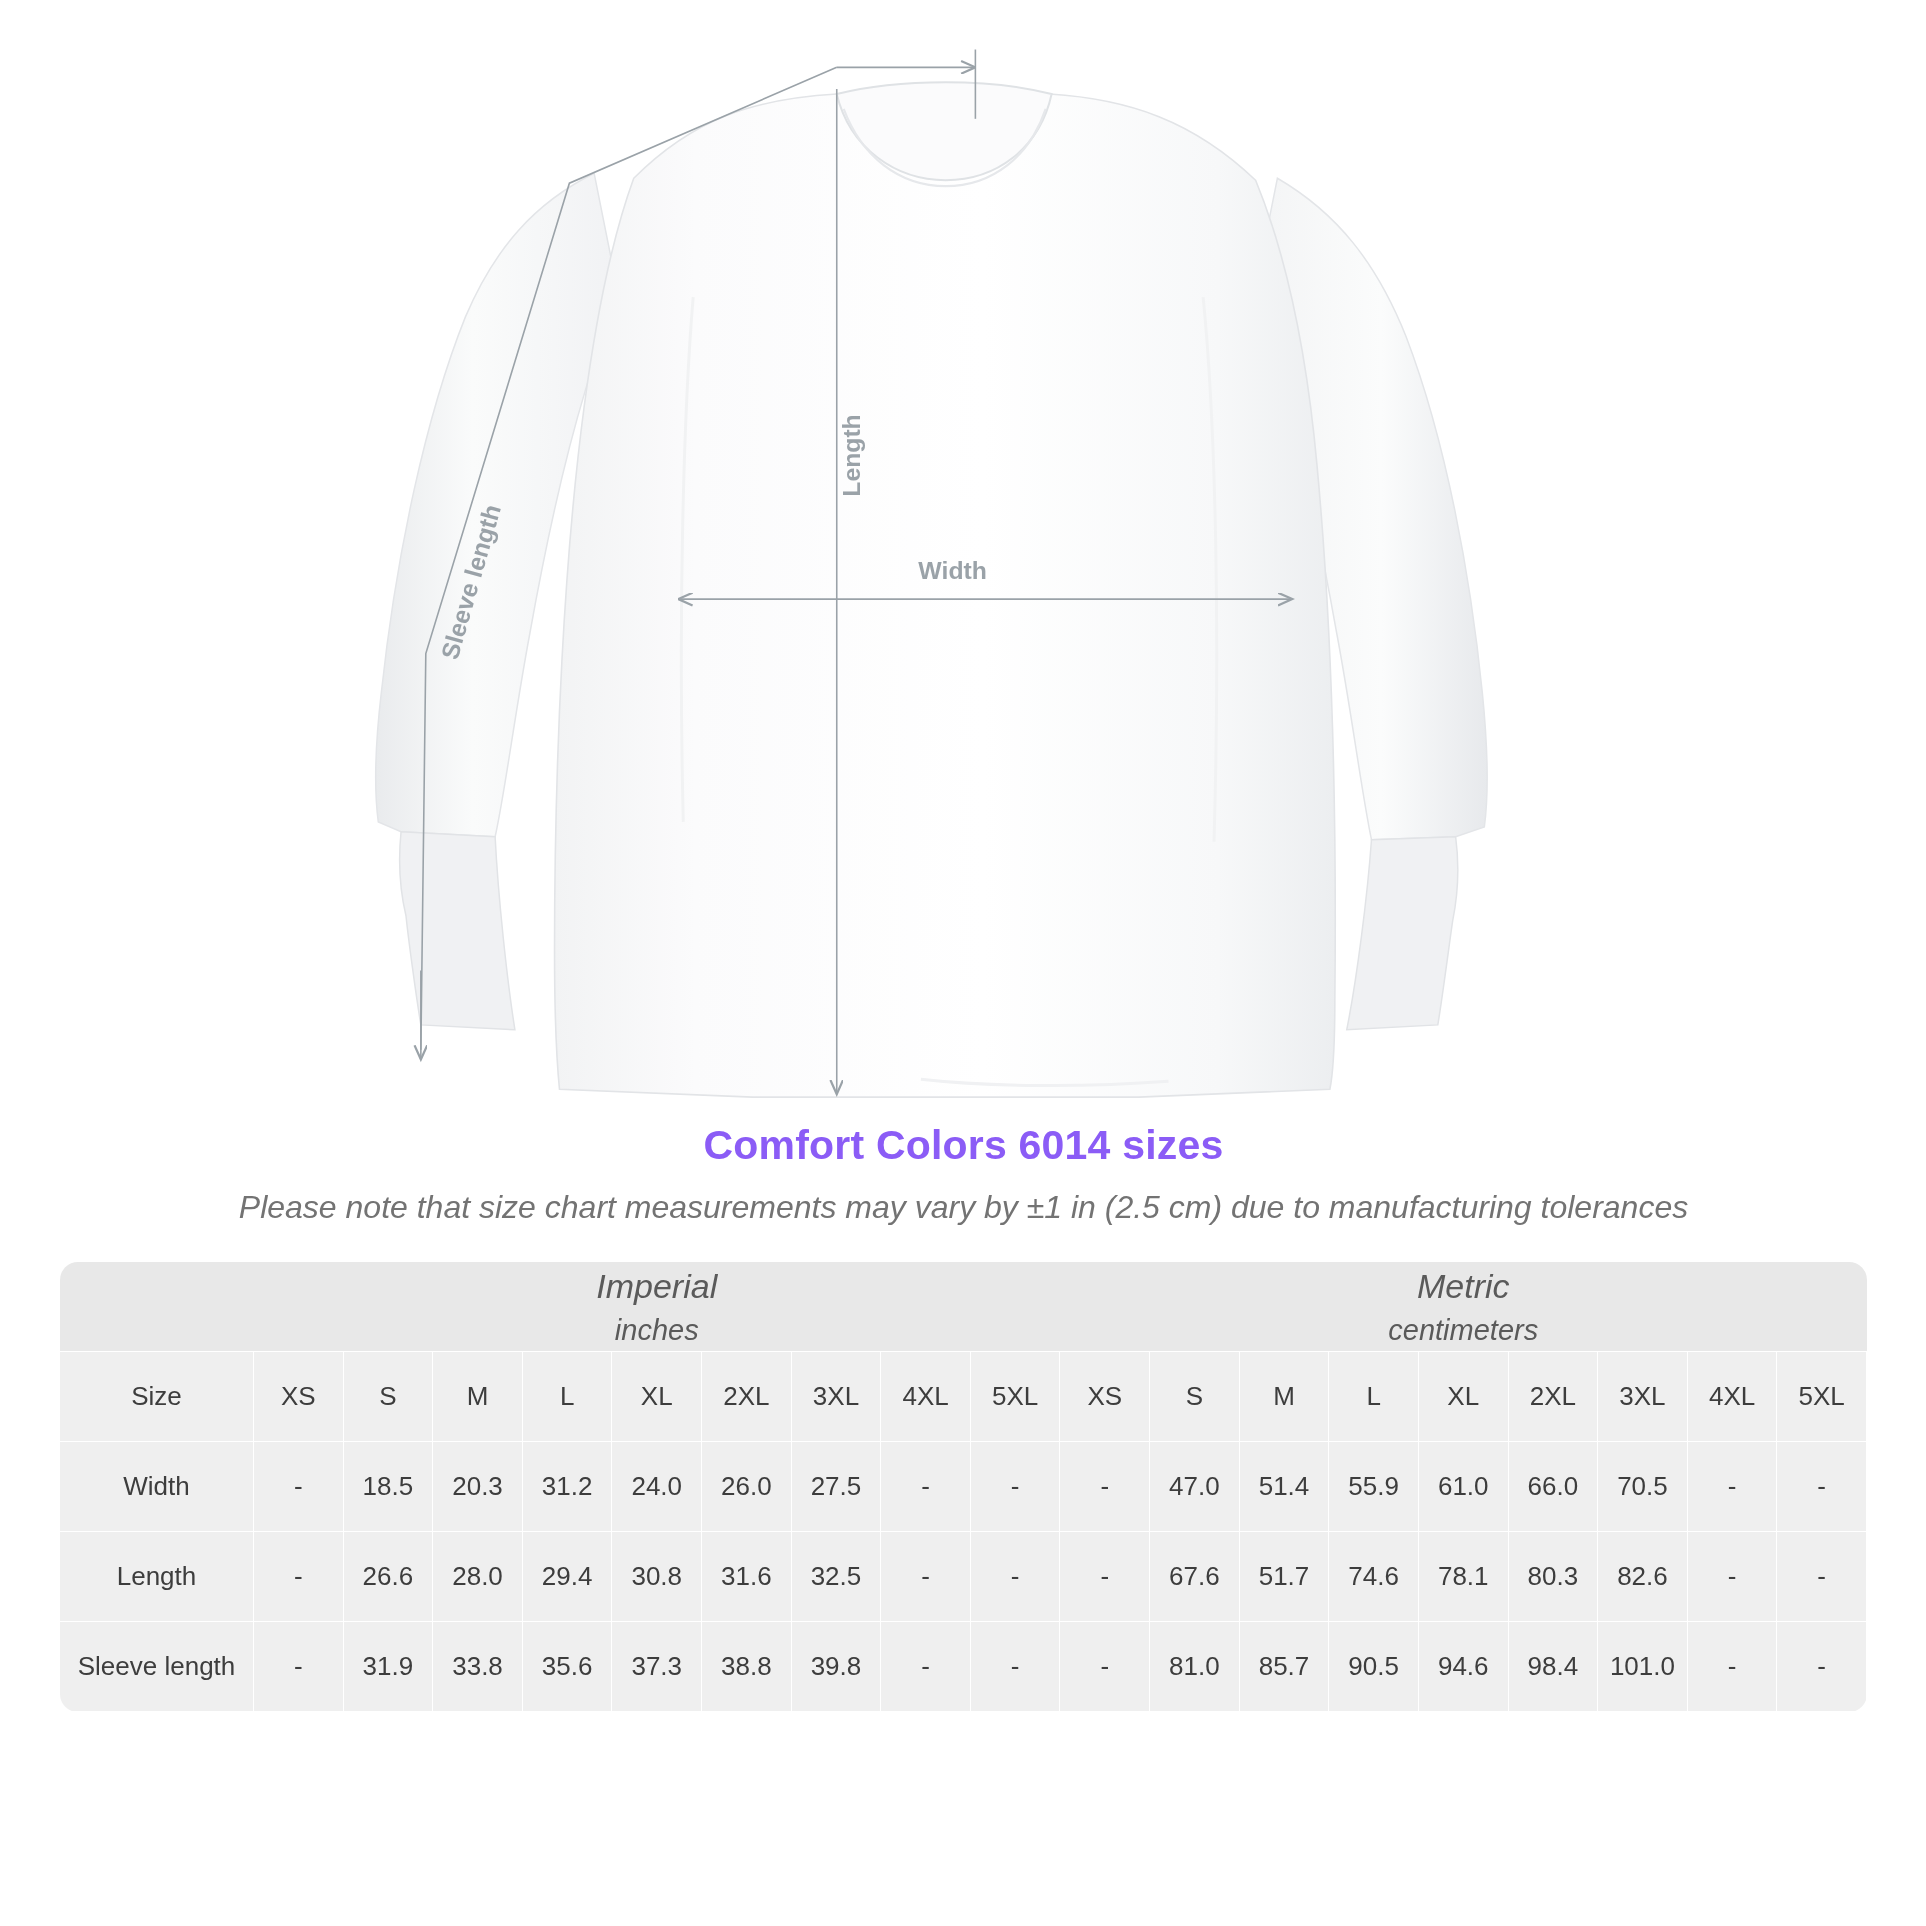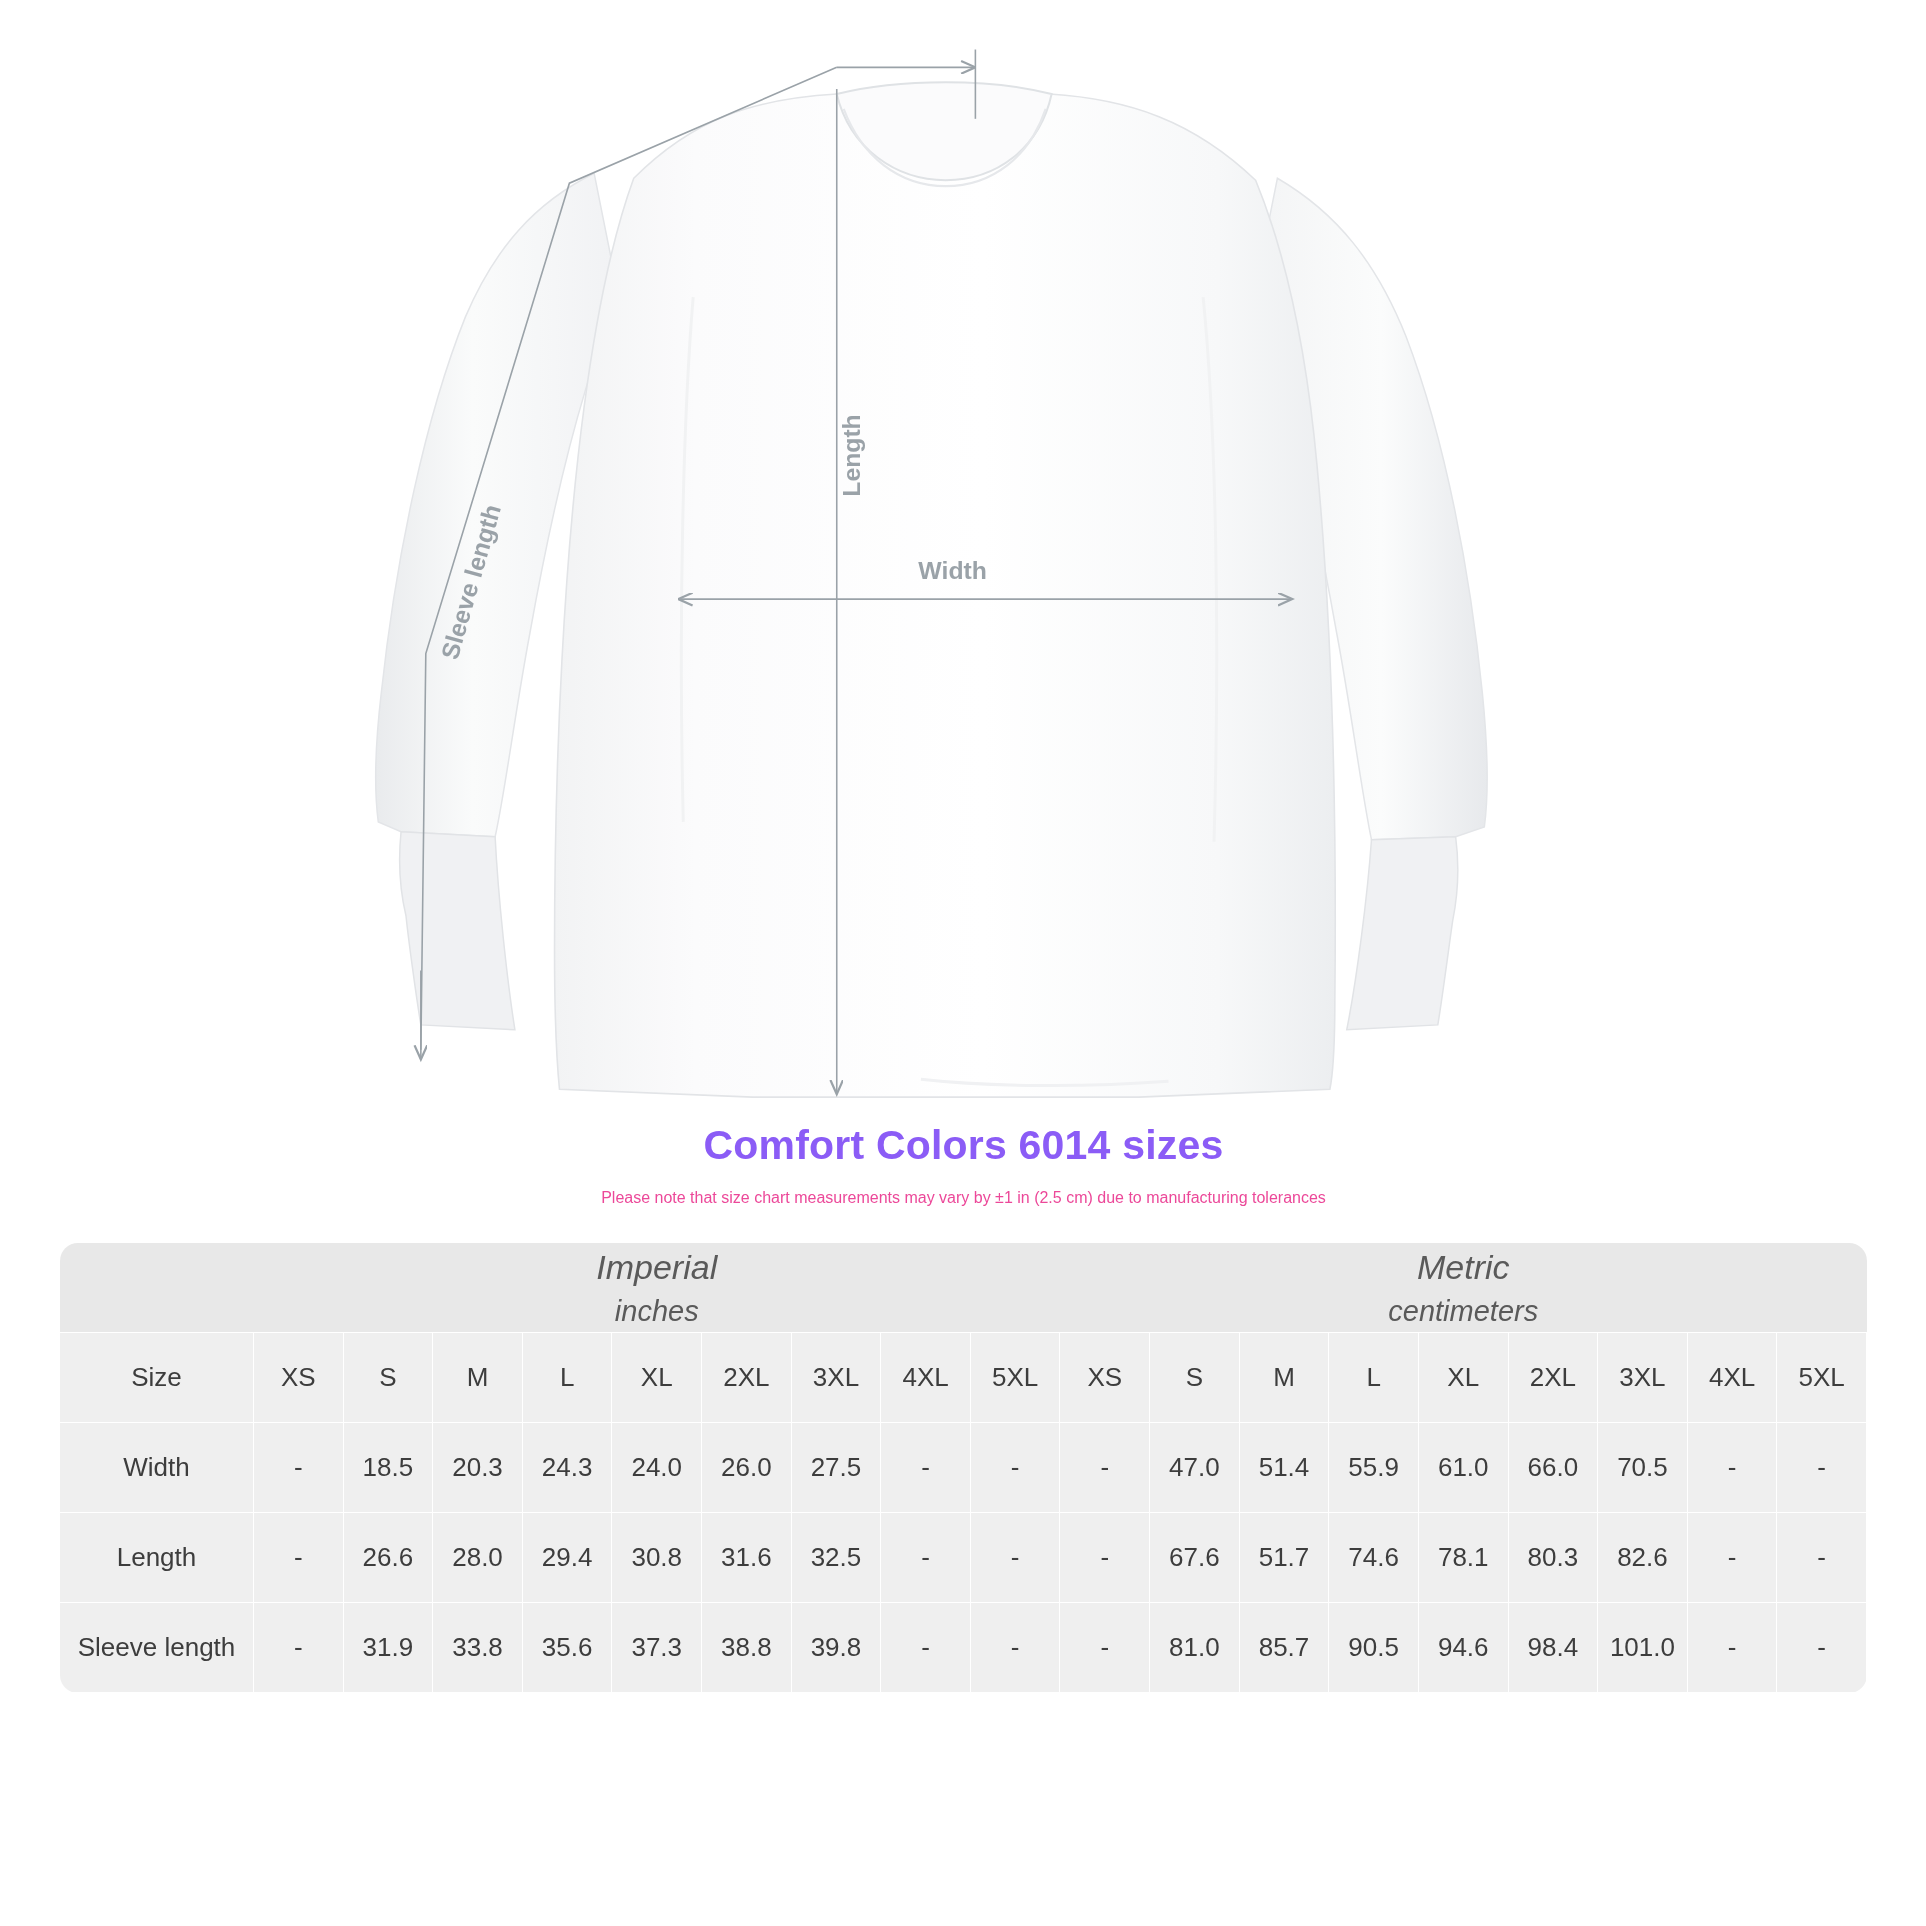--- a/index.html
+++ b/index.html
@@ -38,22 +38,23 @@
     text-align: center;
     margin-top: 8px;
   }
   .chart-title {
     font-size: 41px;
     font-weight: bold;
     color: #8b5cf6;
     letter-spacing: 0.2px;
   }
   .chart-note {
-    font-size: 16px;
-    color: #ec4899;
+    font-size: 32px;
+    font-style: italic;
+    color: #737373;
     margin-top: 20px;
   }
 
   
   .table-wrap {
     margin: 36px 59px 0 59px;
     width: 1808px;
   }
   table.size-table {
     width: 100%;
@@ -251,21 +252,21 @@
             <td class="col-head">3XL</td>
             <td class="col-head">4XL</td>
             <td class="col-head">5XL</td>
           </tr>
 
       <tr>
             <td class="row-head">Width</td>
             <td class="">-</td>
             <td class="">18.5</td>
             <td class="">20.3</td>
-            <td class="">24.3</td>
+            <td class="">31.2</td>
             <td class="">24.0</td>
             <td class="">26.0</td>
             <td class="">27.5</td>
             <td class="">-</td>
             <td class="">-</td>
             <td class="">-</td>
             <td class="">47.0</td>
             <td class="">51.4</td>
             <td class="">55.9</td>
             <td class="">61.0</td>

